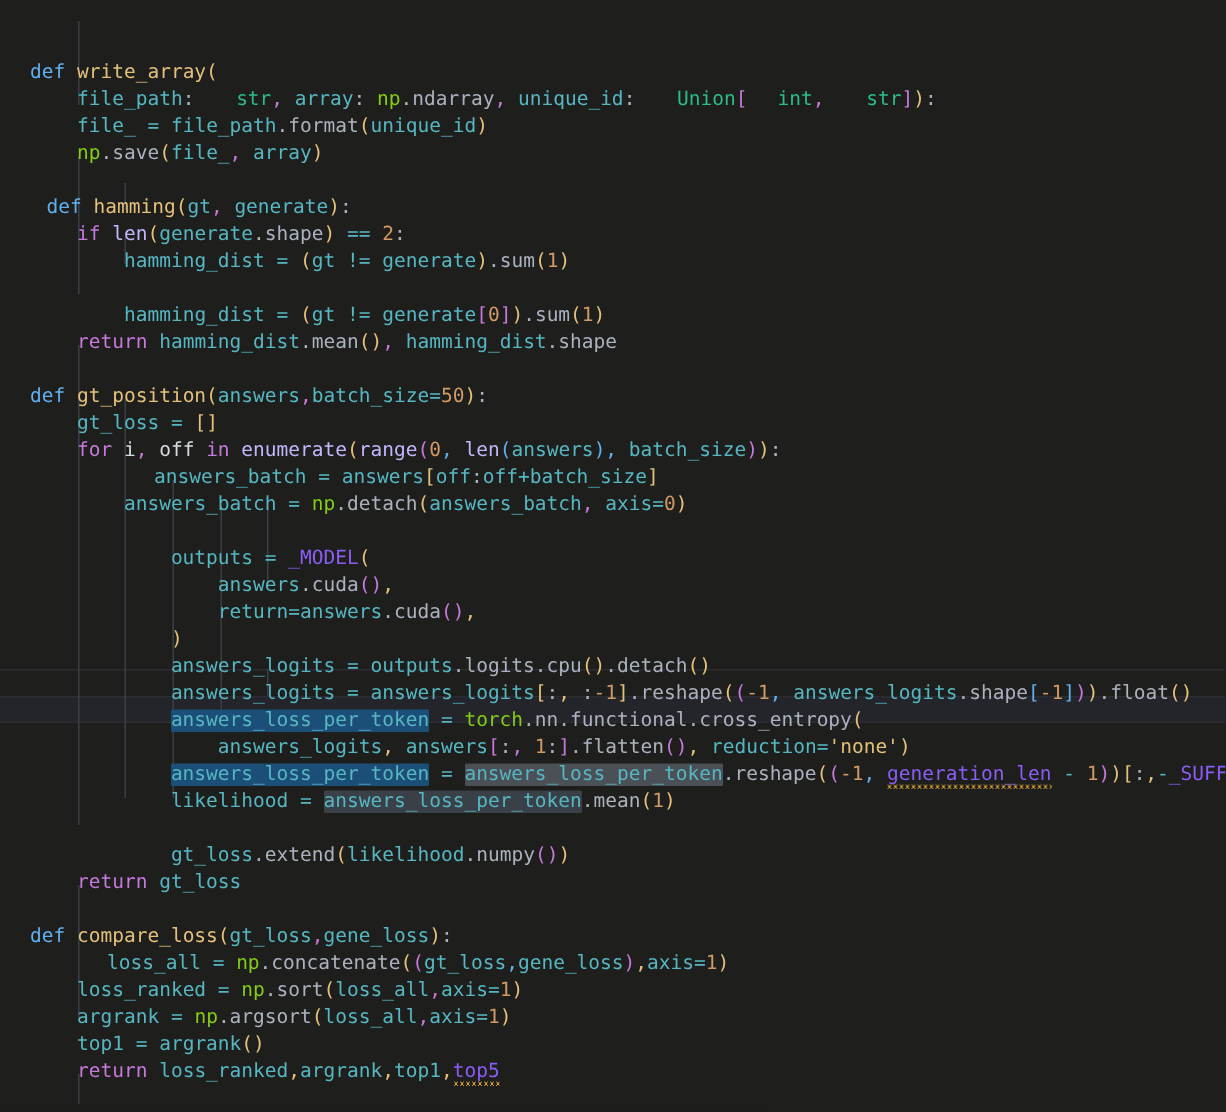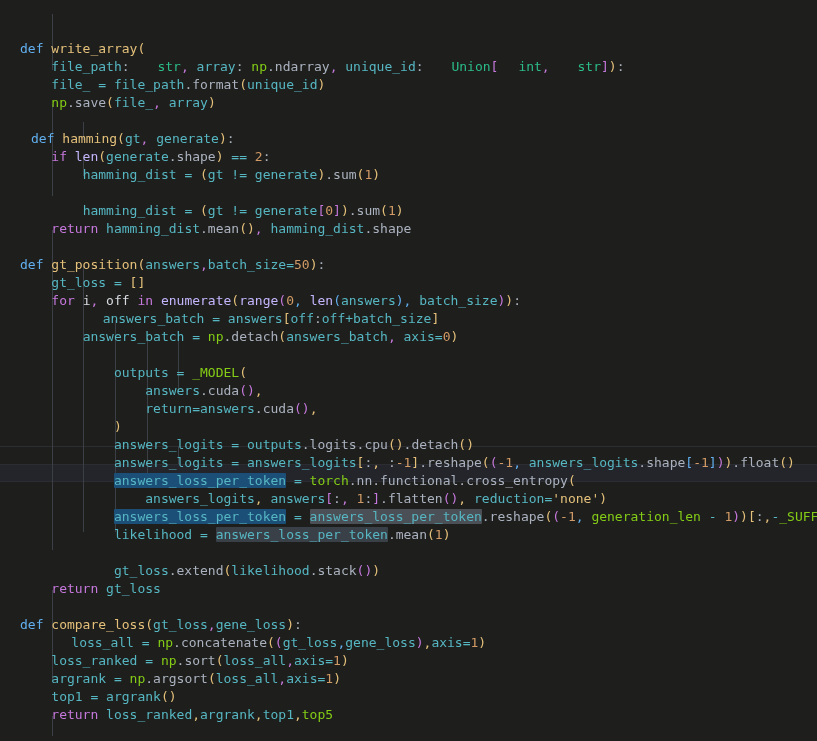--- a/index.html
+++ b/index.html
@@ -68,21 +68,21 @@
   .prop      { color: #abb2bf; }   
   .mod       { color: #84cc16; }   
   .type      { color: #2bbc8a; margin-left: 20px; }   
   .num       { color: #d19a66; }   
   .str       { color: #e5c07b; }   
   .punc      { color: #abb2bf; }   
   .p1        { color: #e5c07b; }   
   .p2        { color: #c678dd; }   
   .p3        { color: #61afef; }   
   .builtin   { color: #c4b5fd; }   
-  .ident     { color: #84cc16; }   
+  .ident     { color: #8b5cf6; }   
   .white     { color: #d7dae0; }
   .op        { color: #56b6c2; }
 
   
   .sel {
     background: #1c4f78;
     border-radius: 1px;
   }
   .wordhl {
     background: #4b4f56;
@@ -225,21 +225,21 @@
 
     <div class="line" style="top:472px;">
       <span class="line-text">            <span class="var sel" style="background: rgb(28, 79, 120);">answers_loss_per_token</span> <span class="op">=</span> <span class="var wordhl" style="background: rgb(75, 79, 86);">answers_loss_per_token</span><span class="punc">.</span><span class="prop">reshape</span><span class="p1">(</span><span class="p2">(</span><span class="num">-1</span><span class="p3">,</span> <span class="ident squiggle">generation_len</span> <span class="op">-</span> <span class="num">1</span><span class="p2">)</span><span class="p1">)</span><span class="p1">[</span><span class="punc">:</span><span class="p1">,</span><span class="op">-</span><span class="ident">_SUFFIX_LEN</span></span>
     </div>
 
     <div class="line" style="top:490px;">
       <span class="line-text">            <span class="var">likelihood</span> <span class="op">=</span> <span class="var wordhl2">answers_loss_per_token</span><span class="punc">.</span><span class="prop">mean</span><span class="p1">(</span><span class="num">1</span><span class="p1">)</span></span>
     </div>
 
     <div class="line" style="top:526px;">
-      <span class="line-text">            <span class="var">gt_loss</span><span class="punc">.</span><span class="prop">extend</span><span class="p1">(</span><span class="var">likelihood</span><span class="punc">.</span><span class="prop">stack</span><span class="p2">()</span><span class="p1">)</span></span>
+      <span class="line-text">            <span class="var">gt_loss</span><span class="punc">.</span><span class="prop">extend</span><span class="p1">(</span><span class="var">likelihood</span><span class="punc">.</span><span class="prop">numpy</span><span class="p2">()</span><span class="p1">)</span></span>
     </div>
 
     <div class="line" style="top:544px;">
       <span class="line-text">    <span class="kw">return</span> <span class="var">gt_loss</span></span>
     </div>
 
     <div class="line" style="top:580px;">
       <span class="line-text"><span class="kw2">def</span> <span class="fn">compare_loss</span><span class="p1">(</span><span class="var">gt_loss</span><span class="p2">,</span><span class="var">gene_loss</span><span class="p1">)</span><span class="punc">:</span></span>
     </div>
 

